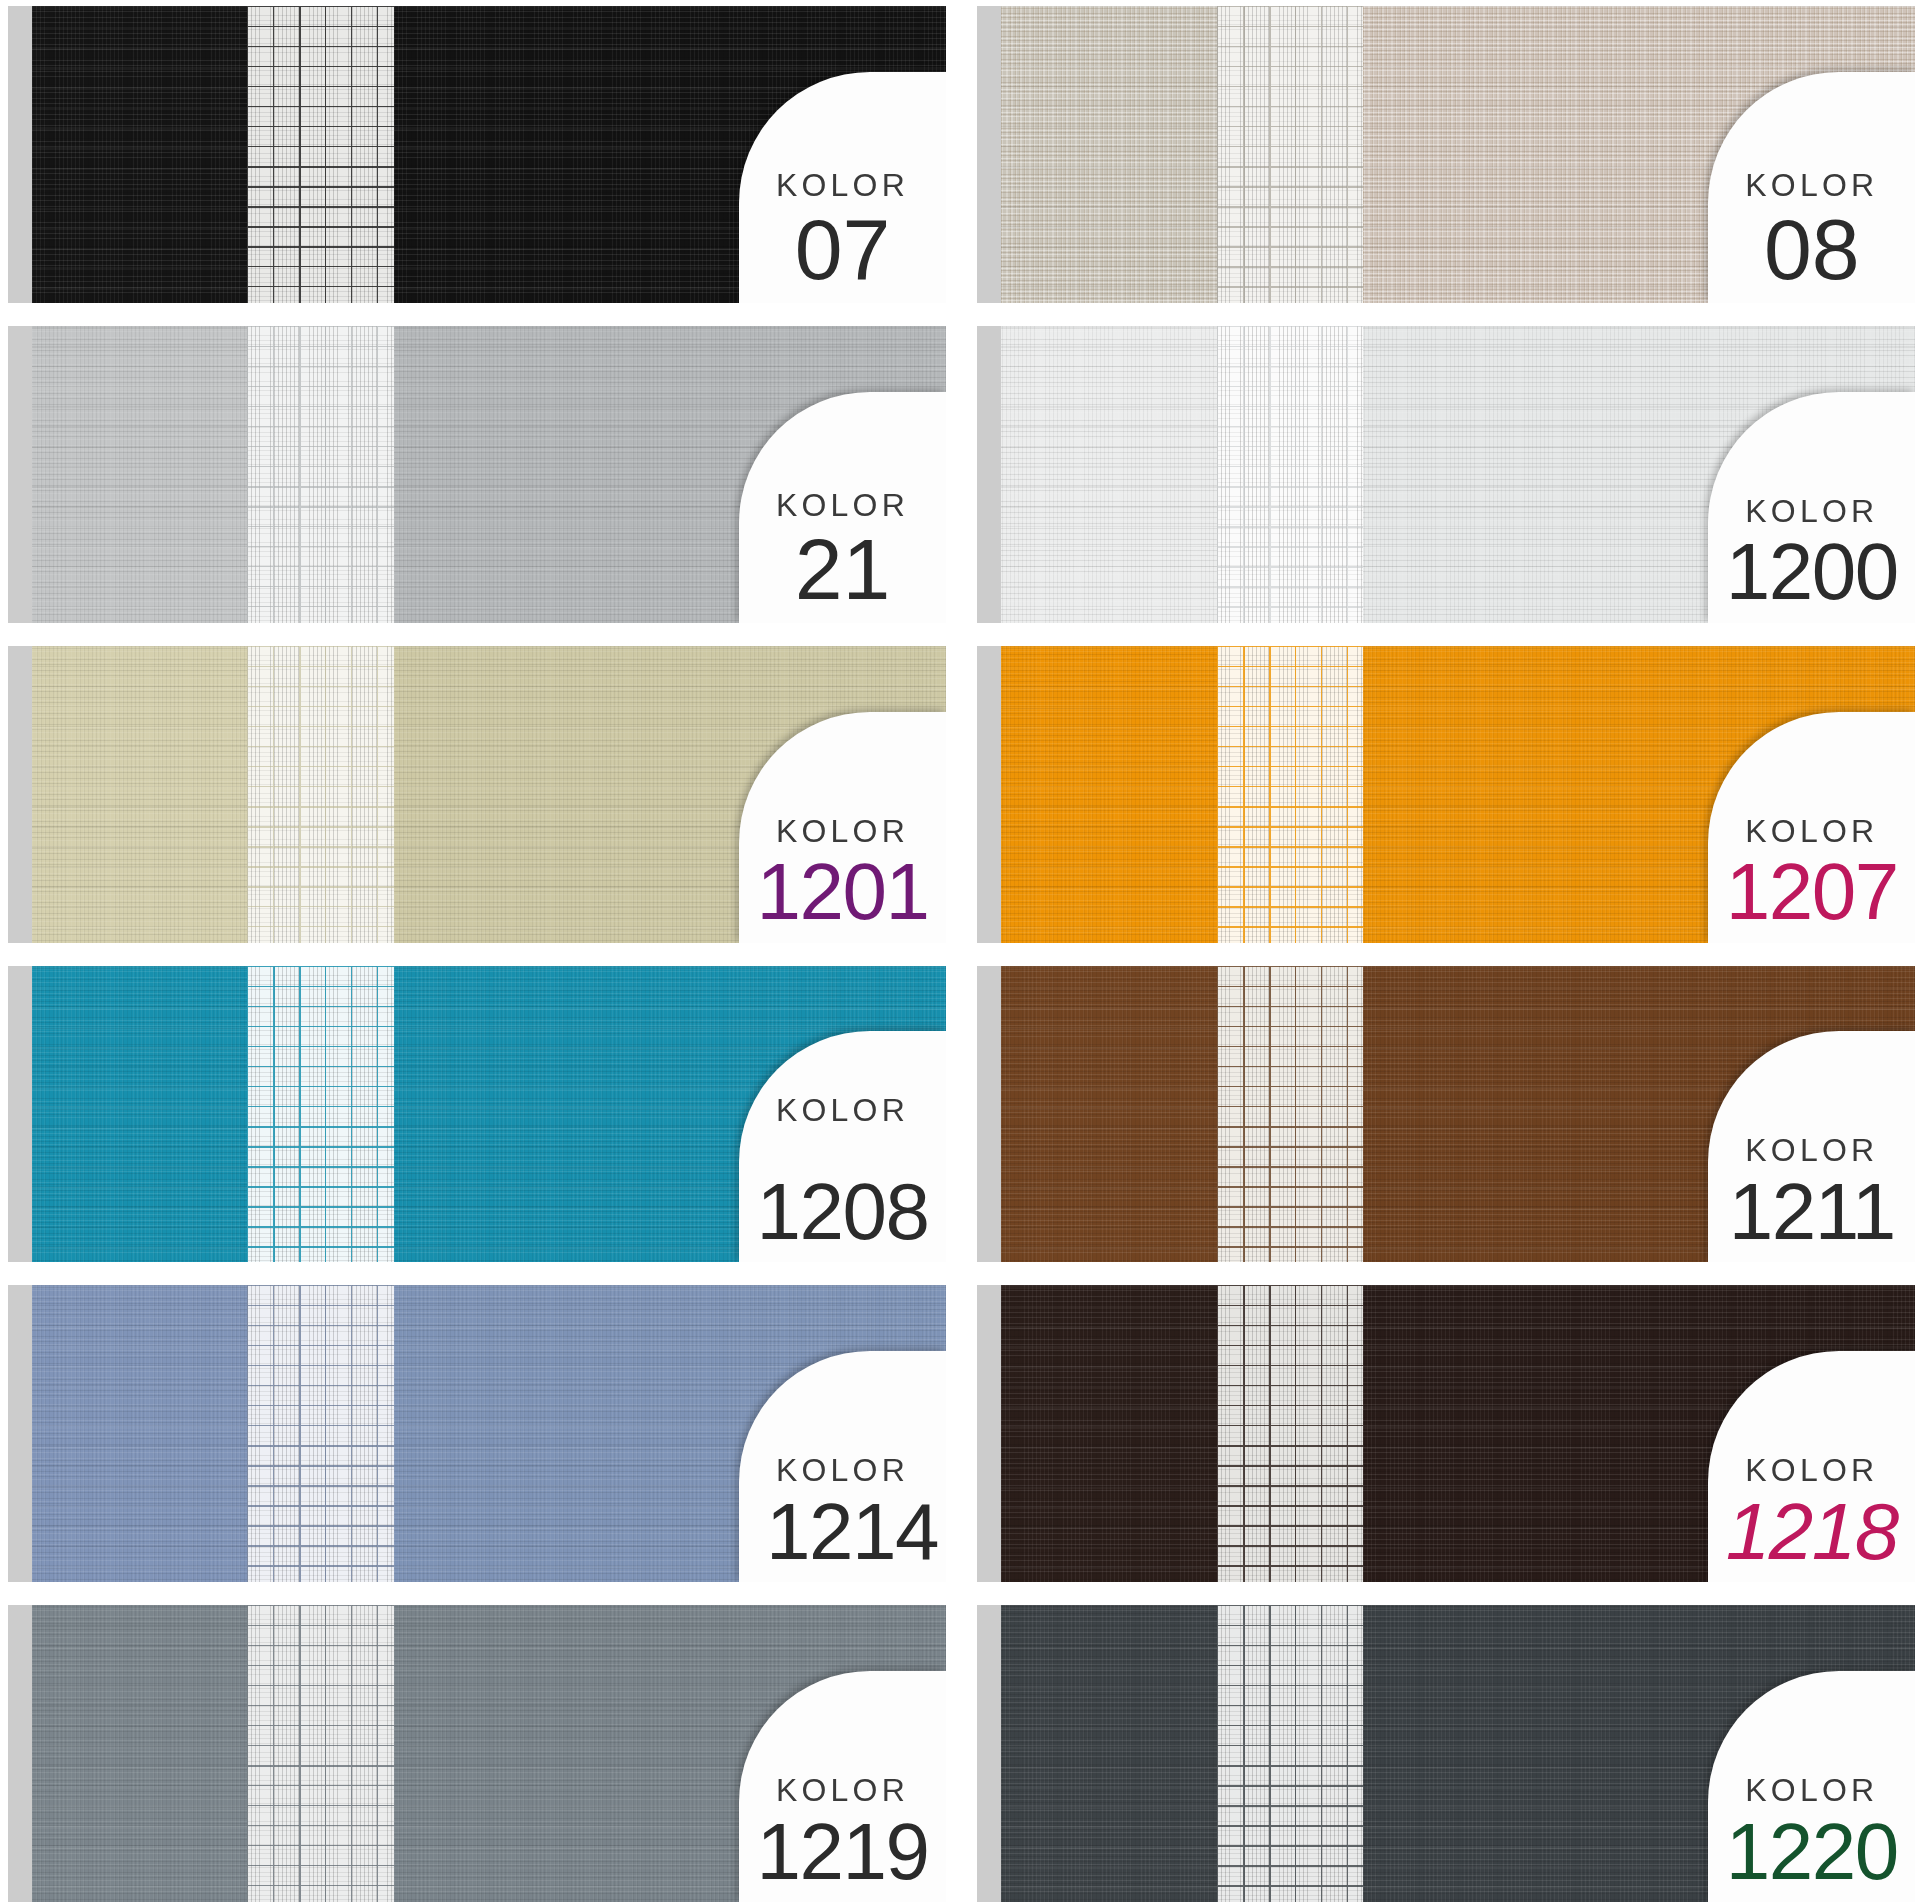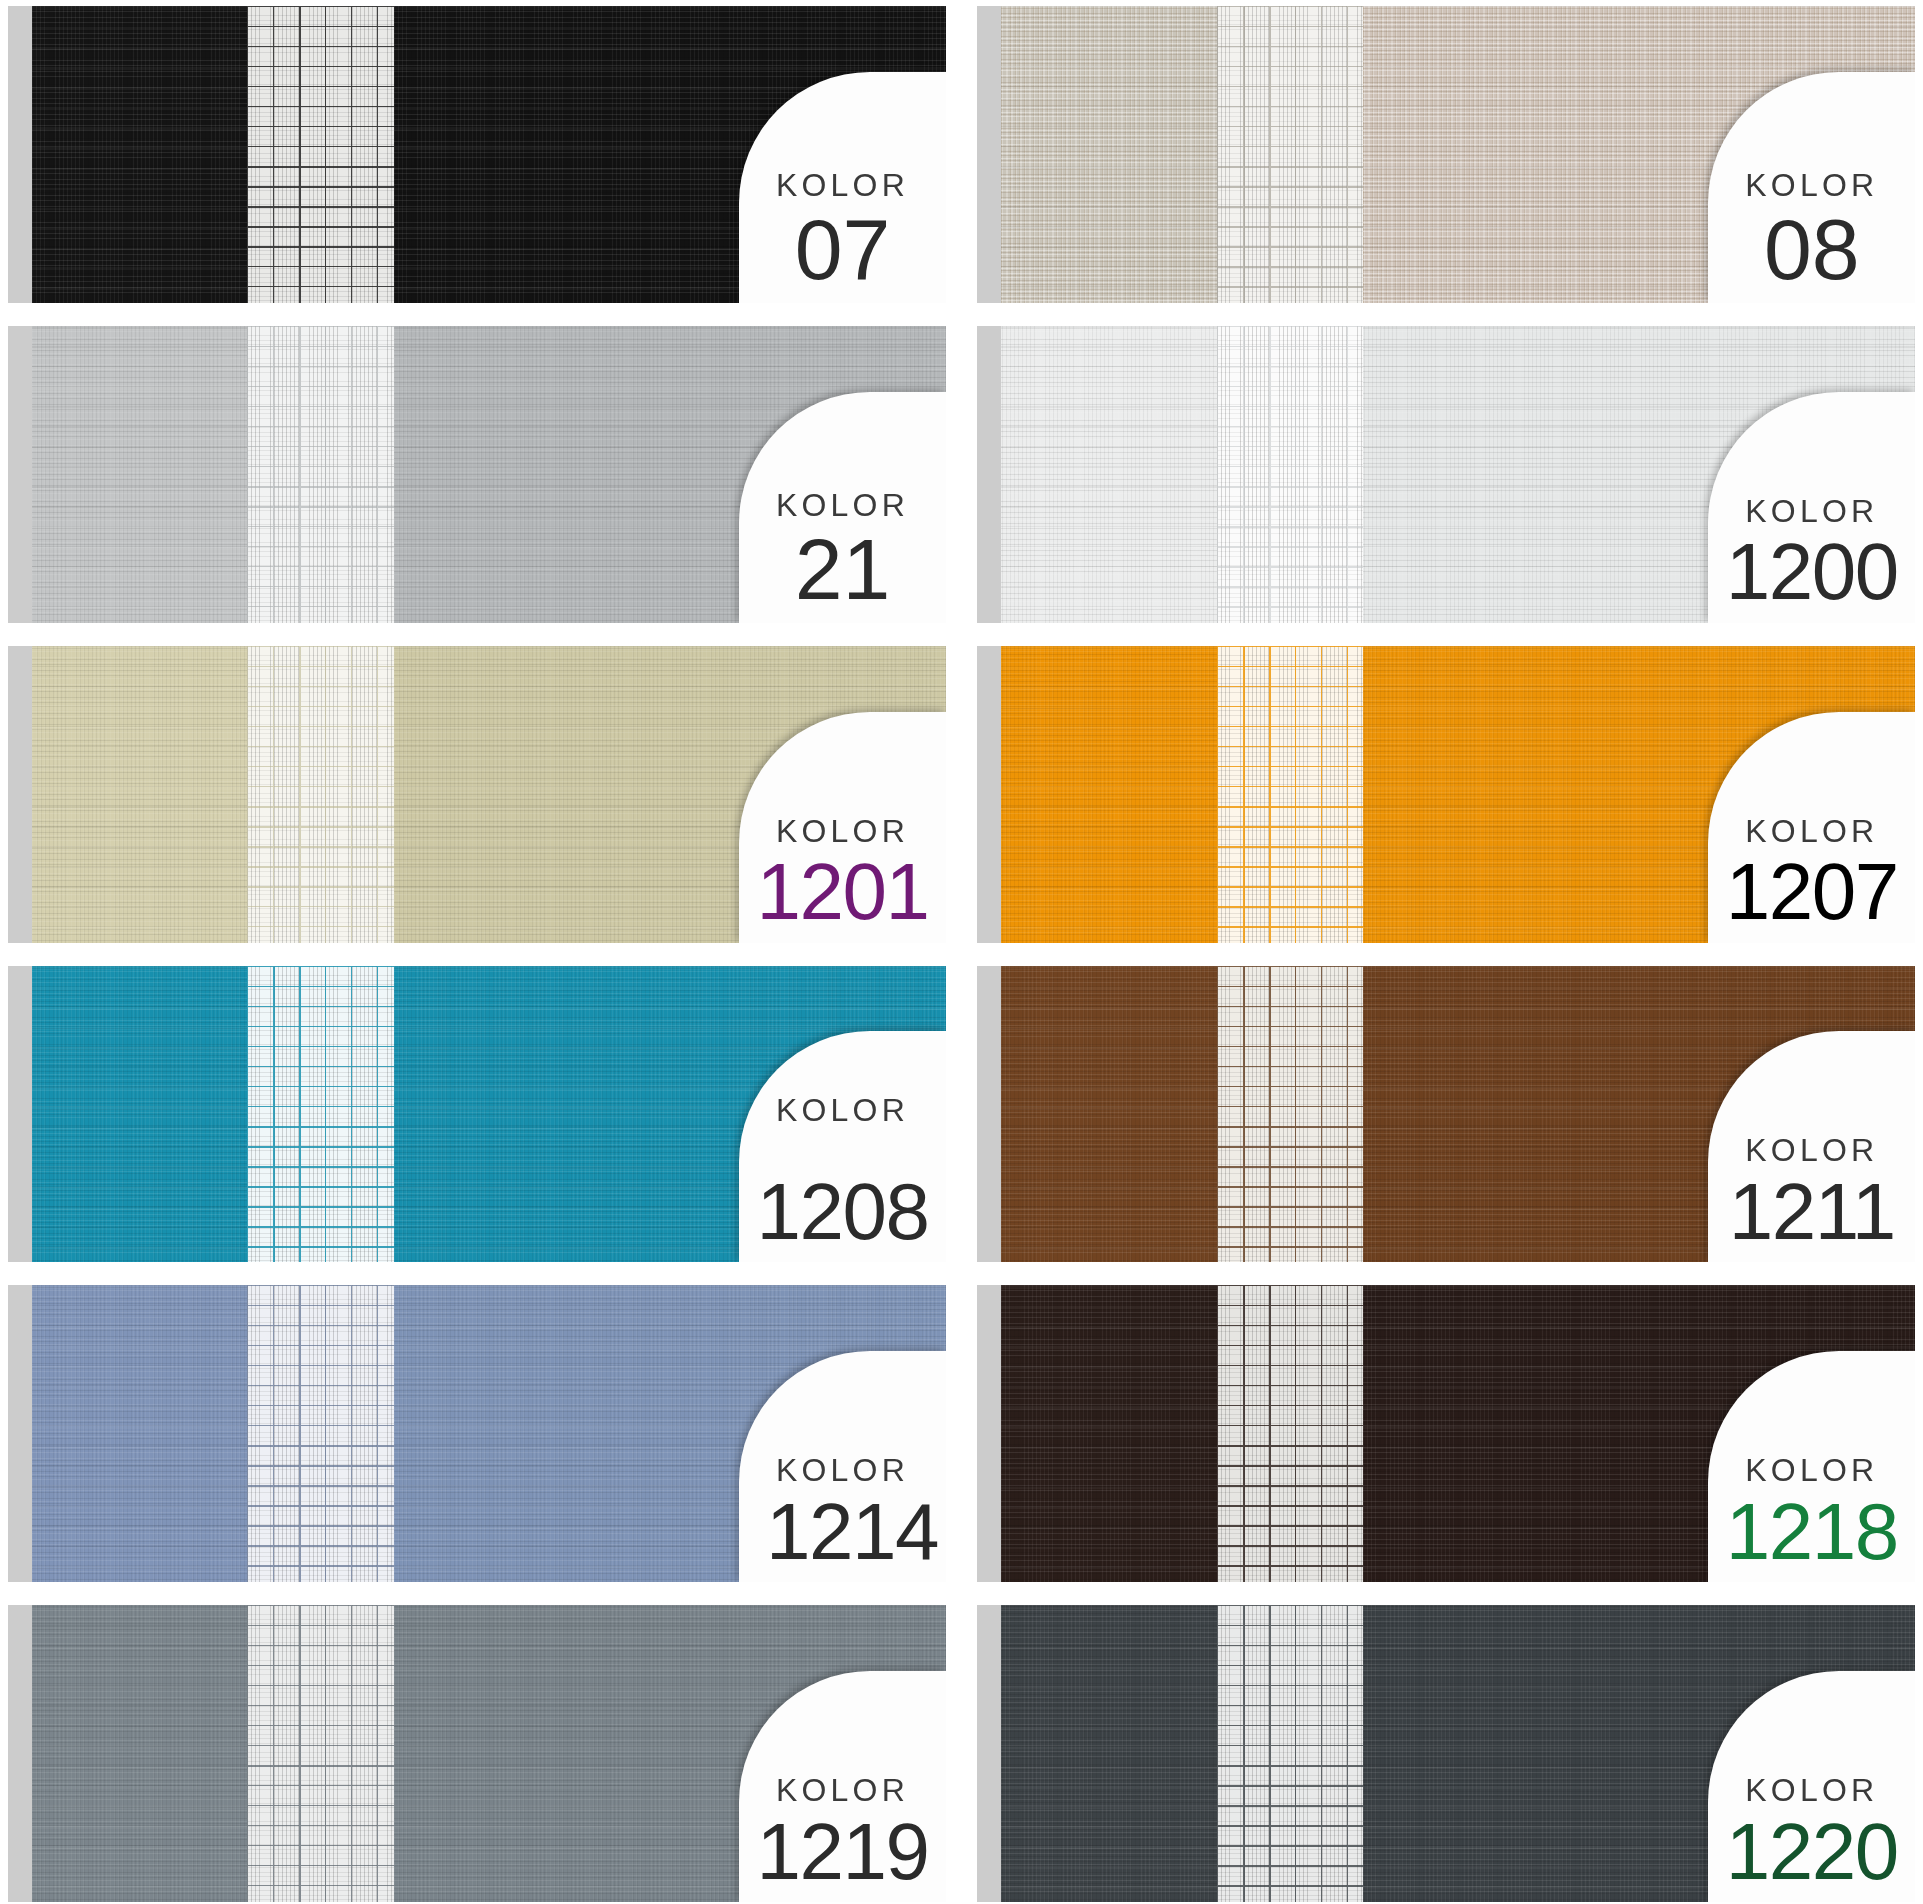--- a/index.html
+++ b/index.html
@@ -237,21 +237,21 @@
     <div class="swatch-tile">
       <div class="band band-left" style="background: rgb(238, 148, 5);"></div>
       <div class="band band-sheer" style="background: rgb(253, 246, 234);">
         <div class="mesh-ground" style="background: rgb(253, 246, 234);"></div>
         <div class="mesh-fine"></div>
         <div class="mesh-coarse" style="background-image: repeating-linear-gradient(to right, rgb(240, 153, 12) 0px, rgb(240, 153, 12) 1.5px, rgba(0, 0, 0, 0) 1.5px, rgba(0, 0, 0, 0) 26px), repeating-linear-gradient(rgb(240, 153, 12) 0px, rgb(240, 153, 12) 1.5px, rgba(0, 0, 0, 0) 1.5px, rgba(0, 0, 0, 0) 20px), repeating-linear-gradient(rgba(0, 0, 0, 0.1) 0px, rgba(0, 0, 0, 0.1) 0.8px, rgba(0, 0, 0, 0) 0.8px, rgba(0, 0, 0, 0) 4.6px); opacity: 0.85;"></div>
       </div>
       <div class="band band-right" style="background: rgb(236, 147, 6);"></div>
       <div class="kolor-badge" style="background: rgb(253, 253, 253);">
         <div class="kolor-word">KOLOR</div>
-        <div class="kolor-number digits-4" style="color: #000000;">1207</div>
+        <div class="kolor-number digits-4" style="color: #be185d;">1207</div>
       </div>
     </div>
     <div class="swatch-tile">
       <div class="band band-left" style="background: rgb(23, 144, 174);"></div>
       <div class="band band-sheer" style="background: rgb(240, 247, 249);">
         <div class="mesh-ground" style="background: rgb(240, 247, 249);"></div>
         <div class="mesh-fine"></div>
         <div class="mesh-coarse" style="background-image: repeating-linear-gradient(to right, rgb(27, 147, 176) 0px, rgb(27, 147, 176) 1.5px, rgba(0, 0, 0, 0) 1.5px, rgba(0, 0, 0, 0) 26px), repeating-linear-gradient(rgb(27, 147, 176) 0px, rgb(27, 147, 176) 1.5px, rgba(0, 0, 0, 0) 1.5px, rgba(0, 0, 0, 0) 20px), repeating-linear-gradient(rgba(0, 0, 0, 0.1) 0px, rgba(0, 0, 0, 0.1) 0.8px, rgba(0, 0, 0, 0) 0.8px, rgba(0, 0, 0, 0) 4.6px); opacity: 0.85;"></div>
       </div>
       <div class="band band-right" style="background: rgb(23, 143, 173);"></div>
@@ -289,21 +289,21 @@
     <div class="swatch-tile">
       <div class="band band-left" style="background: rgb(42, 29, 25);"></div>
       <div class="band band-sheer" style="background: rgb(230, 229, 226);">
         <div class="mesh-ground" style="background: rgb(230, 229, 226);"></div>
         <div class="mesh-fine"></div>
         <div class="mesh-coarse" style="background-image: repeating-linear-gradient(to right, rgb(44, 32, 28) 0px, rgb(44, 32, 28) 1.5px, rgba(0, 0, 0, 0) 1.5px, rgba(0, 0, 0, 0) 26px), repeating-linear-gradient(rgb(44, 32, 28) 0px, rgb(44, 32, 28) 1.5px, rgba(0, 0, 0, 0) 1.5px, rgba(0, 0, 0, 0) 20px), repeating-linear-gradient(rgba(0, 0, 0, 0.1) 0px, rgba(0, 0, 0, 0.1) 0.8px, rgba(0, 0, 0, 0) 0.8px, rgba(0, 0, 0, 0) 4.6px); opacity: 0.82;"></div>
       </div>
       <div class="band band-right" style="background: rgb(40, 27, 24);"></div>
       <div class="kolor-badge" style="background: rgb(253, 253, 253);">
         <div class="kolor-word">KOLOR</div>
-        <div class="kolor-number digits-4" style="color: #15803d;">1218</div>
+        <div class="kolor-number digits-4" style="color: #be185d; font-style: italic;">1218</div>
       </div>
     </div>
     <div class="swatch-tile">
       <div class="band band-left" style="background: rgb(123, 133, 140);"></div>
       <div class="band band-sheer" style="background: rgb(236, 237, 237);">
         <div class="mesh-ground" style="background: rgb(236, 237, 237);"></div>
         <div class="mesh-fine"></div>
         <div class="mesh-coarse" style="background-image: repeating-linear-gradient(to right, rgb(90, 100, 107) 0px, rgb(90, 100, 107) 1.5px, rgba(0, 0, 0, 0) 1.5px, rgba(0, 0, 0, 0) 26px), repeating-linear-gradient(rgb(90, 100, 107) 0px, rgb(90, 100, 107) 1.5px, rgba(0, 0, 0, 0) 1.5px, rgba(0, 0, 0, 0) 20px), repeating-linear-gradient(rgba(0, 0, 0, 0.1) 0px, rgba(0, 0, 0, 0.1) 0.8px, rgba(0, 0, 0, 0) 0.8px, rgba(0, 0, 0, 0) 4.6px); opacity: 0.72;"></div>
       </div>
       <div class="band band-right" style="background: rgb(121, 131, 138);"></div>

